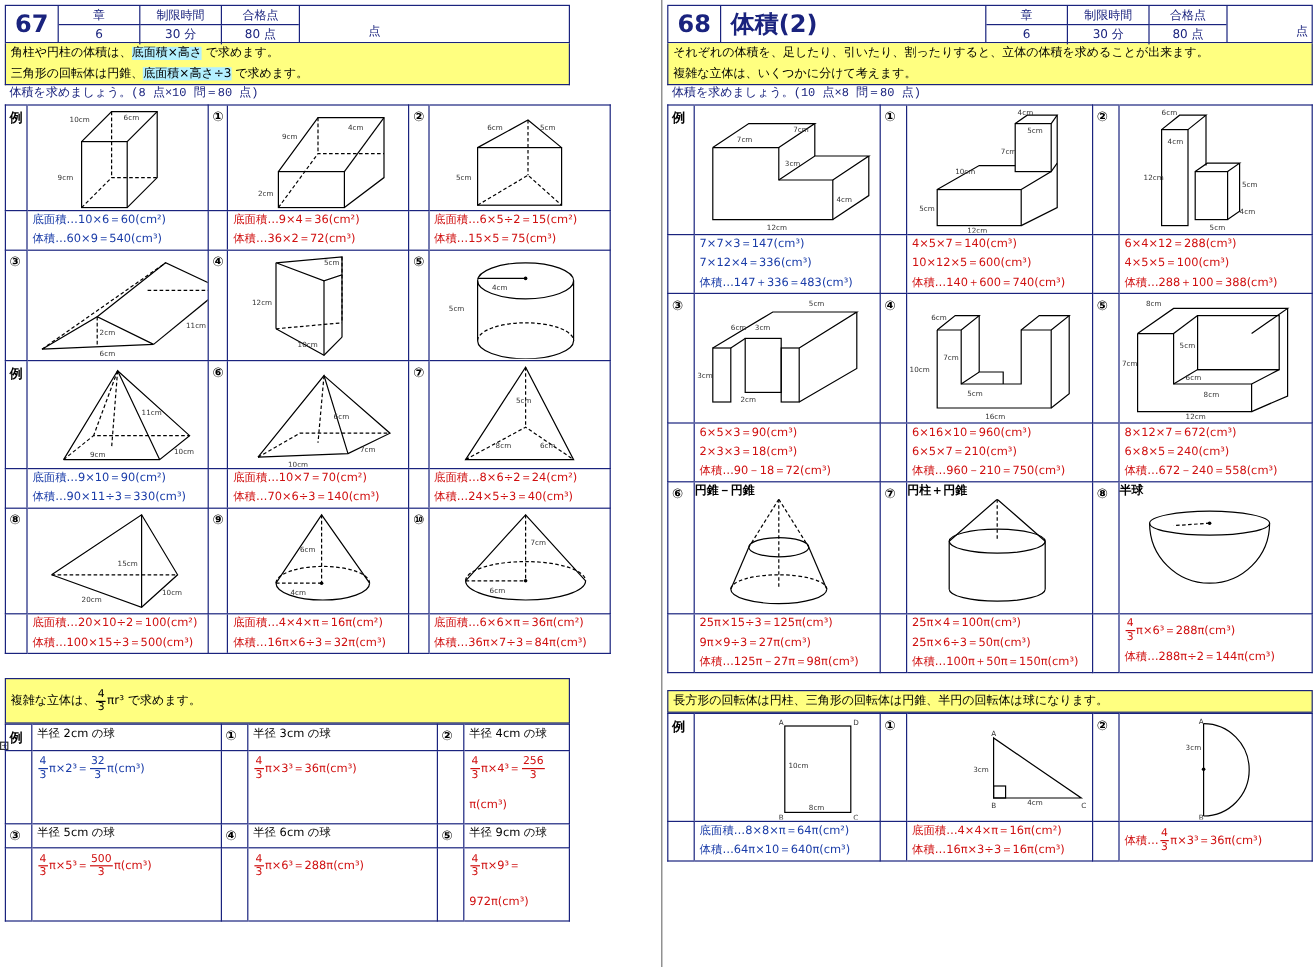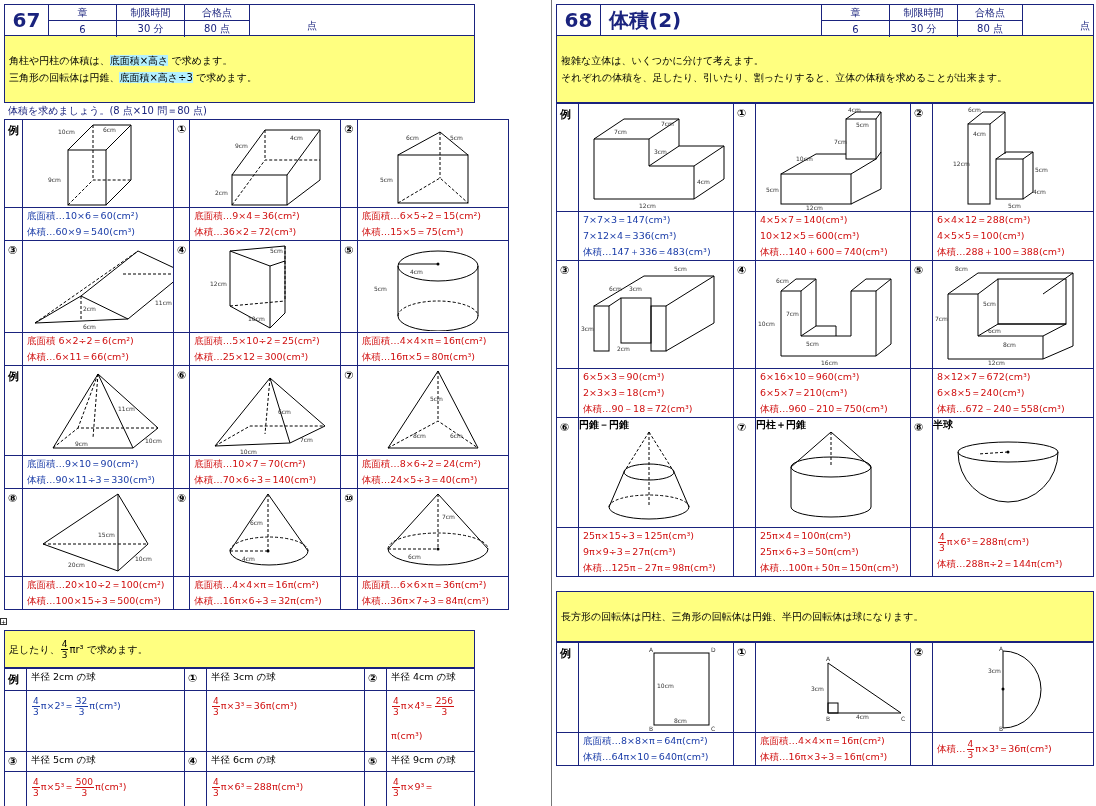--- a/index.html
+++ b/index.html
@@ -9,23 +9,23 @@
 .page.right{left:556px;width:538px;}
 .vsep{position:absolute;left:551px;top:0;width:1px;height:806px;background:#777;}
 .hdr{display:flex;border:1px solid #1a237e;height:32px;background:#fff;}
 .hdr .num{width:44px;font-size:20px;font-weight:bold;color:#1a237e;display:flex;align-items:center;justify-content:center;border-right:1px solid #1a237e;}
 .hdr .ttl{flex:1;font-size:20px;font-weight:bold;color:#1a237e;display:flex;align-items:center;padding-left:8px;border-right:1px solid #1a237e;}
 .hdr .meta{display:grid;grid-template-columns:68px 68px 64px;grid-template-rows:16px 16px;border-right:1px solid #1a237e;}
 .hdr .meta div{font-size:10px;color:#1a237e;display:flex;align-items:center;justify-content:center;border-right:1px solid #1a237e;}
 .hdr .meta div:nth-child(3),.hdr .meta div:nth-child(6){border-right:none;text-align:center;}
 .hdr .meta div:nth-child(-n+3){border-bottom:1px solid #1a237e;}
 .hdr .score{width:70px;display:flex;align-items:flex-end;justify-content:flex-end;padding:0 3px 2px 0;font-size:10px;color:#1a237e;}
-.note{background:#ffff80;border:1px solid #1a237e;border-top:none;padding:16px 4px;font-size:10px;line-height:17px;}
+.note{background:#ffff80;border:1px solid #1a237e;border-top:none;padding:0 4px;font-size:10px;line-height:17px;}
 .note .hl{background:#b3f0ff;}
-.inst{color:#1a237e;font-size:10px;height:16px;line-height:16px;padding-left:4px;}
+.inst{color:#1a237e;font-size:10px;height:16px;line-height:16px;padding-left:4px;font-family:Liberation Mono, monospace;}
 table.grid{border-collapse:collapse;width:100%;}
 table.grid td{border:1px solid #1a237e;vertical-align:top;}
 table.grid td.lab{width:22px;font-size:11px;font-weight:bold;padding:3px 3px;border-right:1px dotted #333;}
 table.grid td.fig{position:relative;}
 table.grid tr.ans td{border-top:1px dotted #333;}
 .ansline{font-size:9.5px;line-height:16px;padding-left:4px;}
 .blue{color:#1a3ca8;}
 .red{color:#d01010;}
 svg{display:block;}
 .frac{display:inline-flex;flex-direction:column;align-items:center;vertical-align:middle;font-size:9px;line-height:10px;margin:0 1px;}
@@ -183,37 +183,20 @@
                 <line x1="40" y1="23" x2="80" y2="23"></line>
               </g>
               <circle cx="80" cy="23" r="1.5"></circle>
               <g font-size="6" fill="#333">
                 <text x="52" y="33">4cm</text>
                 <text x="16" y="50">5cm</text>
               </g>
             </svg>
       </td>
     </tr>
-    <tr class="ans">
-      <td class="lab"></td>
-      <td>
-            <div class="ansline red">底面積 6×2÷2＝6(cm²)</div>
-            <div class="ansline red">体積…6×11＝66(cm³)</div>
-          </td>
-      <td class="lab"></td>
-      <td>
-            <div class="ansline red">底面積…5×10÷2＝25(cm²)</div>
-            <div class="ansline red">体積…25×12＝300(cm³)</div>
-          </td>
-      <td class="lab"></td>
-      <td>
-            <div class="ansline red">底面積…4×4×π＝16π(cm²)</div>
-            <div class="ansline red">体積…16π×5＝80π(cm³)</div>
-          </td>
-    </tr>
 
     <tr style="height:90px">
       <td class="lab">例</td>
       <td class="fig">
         <svg width="150" height="88" viewBox="0 0 150 88">
               <g fill="none" stroke="#000">
                 <polyline points="30,82 75,8 110,82"></polyline>
                 <polyline points="75,8 135,62 110,82 30,82"></polyline>
                 <polyline points="30,82 55,62 135,62" stroke-dasharray="3,2"></polyline>
                 <line x1="75" y1="8" x2="55" y2="62" stroke-dasharray="3,2"></line>
@@ -342,21 +325,21 @@
       <td>
             <div class="ansline red">底面積…6×6×π＝36π(cm²)</div>
             <div class="ansline red">体積…36π×7÷3＝84π(cm³)</div>
           </td>
     </tr>
   </tbody>
     </table>
 
   <div style="height:20px"></div>
   <div class="note" style="border-top:1px solid #1a237e;height:38px;display:flex;align-items:center">
-    <span>足したり、</span>
+    <span>複雑な立体は、</span>
     <span class="frac">
         <span class="n">4</span>
         <span>3</span>
       </span>
     <span>πr³  で求めます。</span>
   </div>
 
   <table class="grid">
     <tbody>
         <tr style="height:20px">
@@ -456,23 +439,24 @@
       <div>合格点</div>
       <div>6</div>
       <div>30 分</div>
       <div>80 点</div>
     </div>
     <div class="score">
         <span>点</span>
       </div>
   </div>
   <div class="note">
+    <div>それぞれの体積を、足したり、引いたり、割ったりすると、立体の体積を求めることが出来ます。</div>
     <div>複雑な立体は、いくつかに分けて考えます。</div>
-    <div>それぞれの体積を、足したり、引いたり、割ったりすると、立体の体積を求めることが出来ます。</div>
   </div>
+  <div class="inst">体積を求めましょう。(10 点×8 問＝80 点)</div>
 
   <table class="grid">
     <tbody>
         <tr style="height:108px">
       <td class="lab">例</td>
       <td class="fig" style="width:155px">
         <svg width="150" height="106" viewBox="0 0 150 106">
               <g fill="none" stroke="#000">
                 <polyline points="15,35 15,95 115,95 115,62 70,62 70,35 15,35"></polyline>
                 <polyline points="15,35 45,15 100,15 70,35"></polyline>

